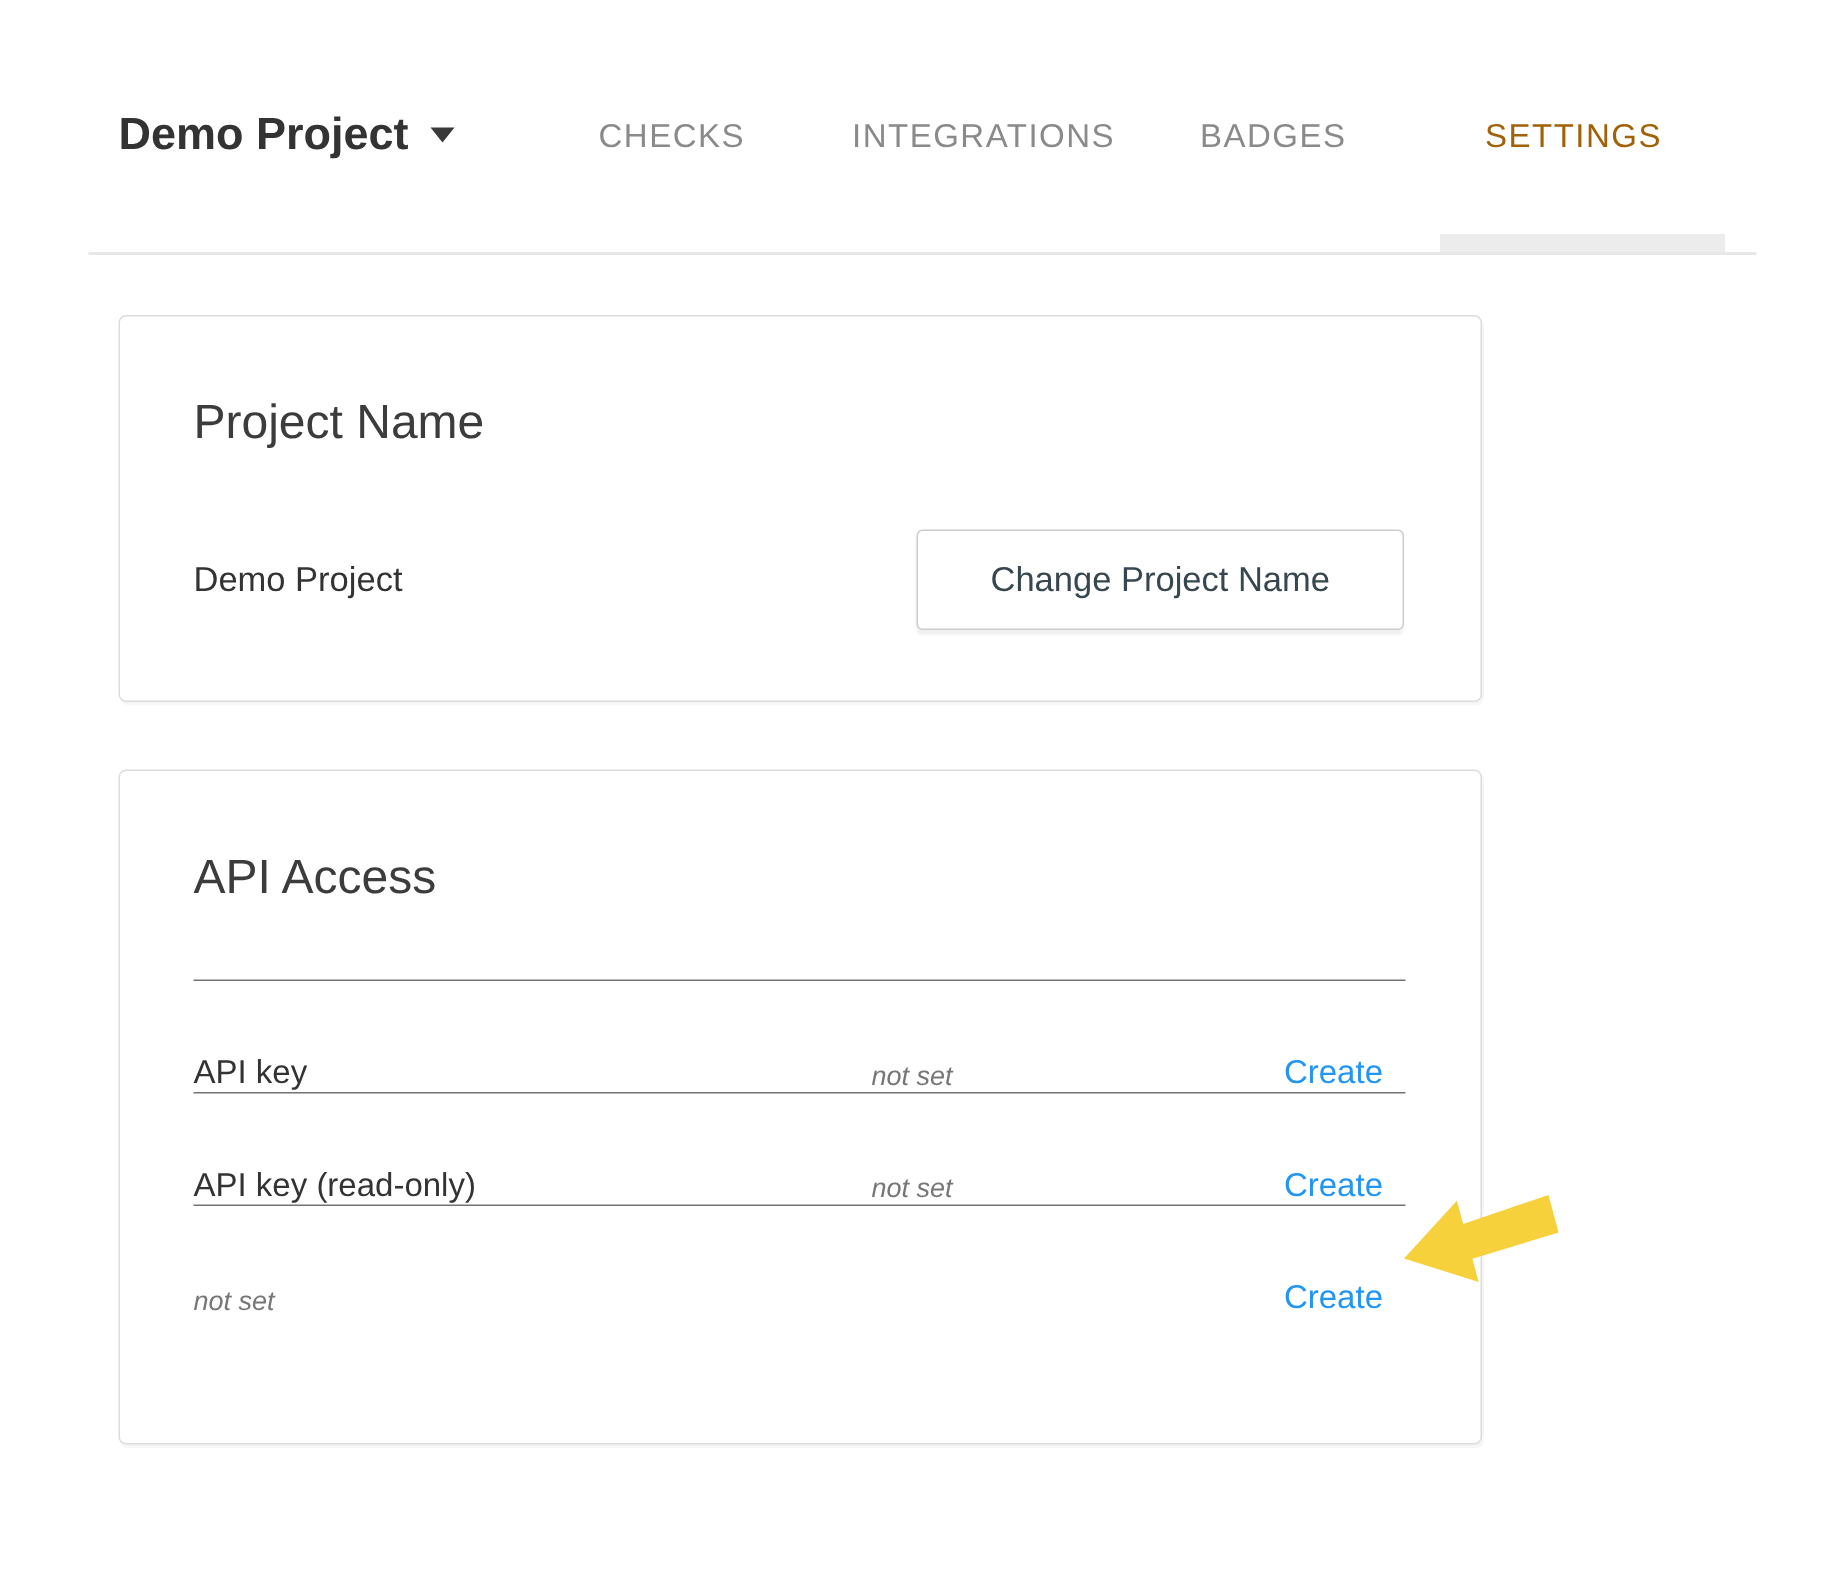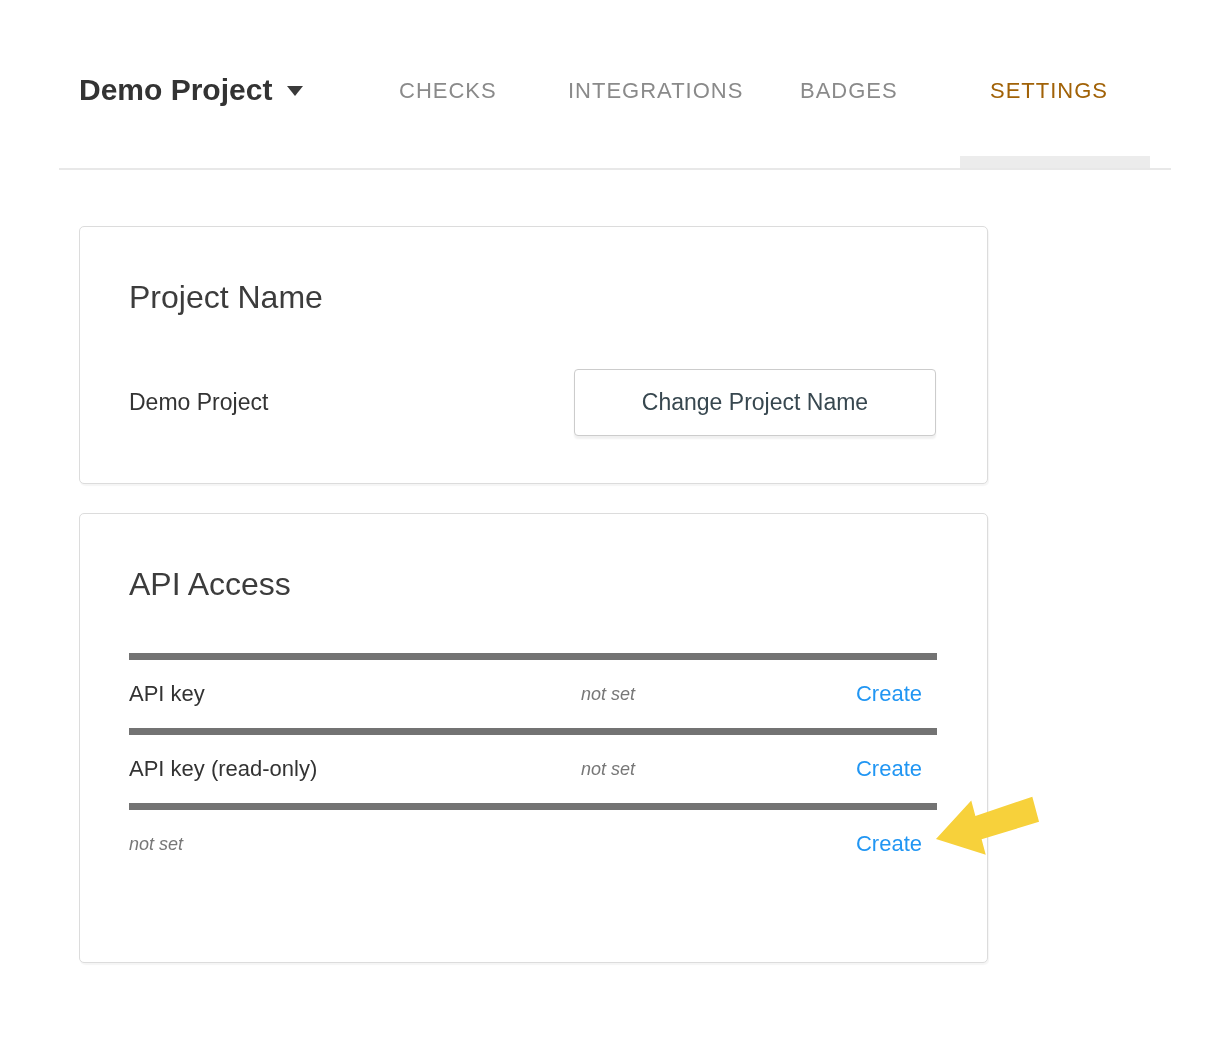--- a/index.html
+++ b/index.html
@@ -70,21 +70,21 @@
   
   .card {
     position: absolute;
     left: 79px;
     width: 909px;
     background: #ffffff;
     border: 1px solid #dcdcdc;
     border-radius: 5px;
     box-shadow: 1px 2px 1px rgba(0,0,0,0.04);
   }
-  #project-name-card { top: 226px; height: 258px; }
+  #project-name-card { top: 210px; height: 258px; }
   #api-access-card   { top: 513px; height: 450px; }
 
   .card-title {
     position: absolute;
     left: 49px;
     top: 50px;
     font-size: 32px;
     font-weight: 400;
     color: #3c3c3c;
     line-height: 40px;
@@ -96,44 +96,44 @@
     left: 49px;
     right: 51px;
     top: 142px;
     height: 67px;
     display: flex;
     align-items: center;
     justify-content: space-between;
   }
   .current-name { font-size: 23px; color: #333333; }
   .change-btn {
-    width: 362px;
+    width: 325px;
     height: 67px;
     background: #ffffff;
     border: 1px solid #cccccc;
     border-radius: 4px;
     font-family: "Liberation Sans", sans-serif;
     font-size: 23px;
     color: #37474f;
     cursor: pointer;
     box-shadow: 0 3px 2px rgba(0,0,0,0.06);
   }
 
   
   .api-table {
     position: absolute;
     left: 49px;
     top: 139px;
     width: 808px;
   }
   .api-row {
     display: flex;
-    align-items: center;
+    align-items: flex-end;
     height: 75px;
-    border-top: 7px solid #737373;
+    border-top: 1px solid #737373;
   }
   .api-label {
     width: 452px;
     font-size: 22px;
     color: #333333;
   }
   .api-value {
     flex: 1;
     font-size: 18px;
     font-style: italic;

